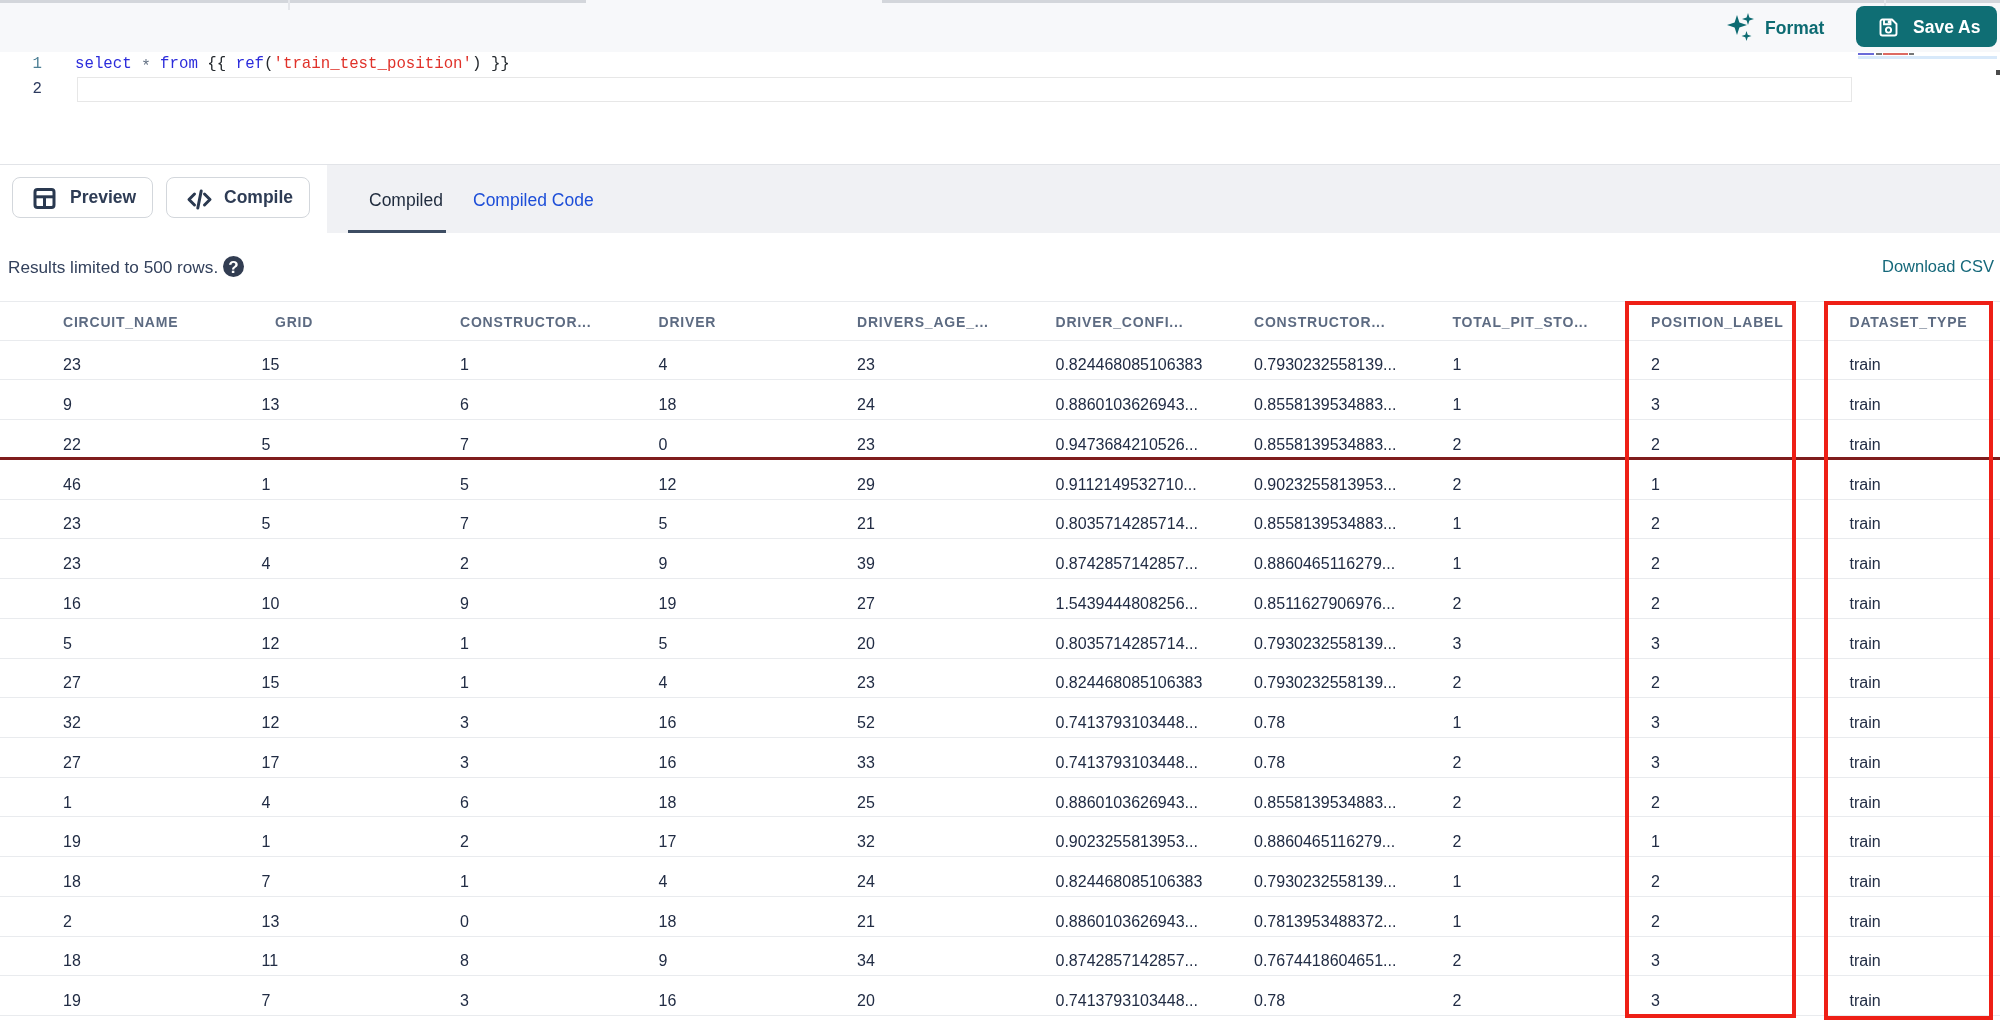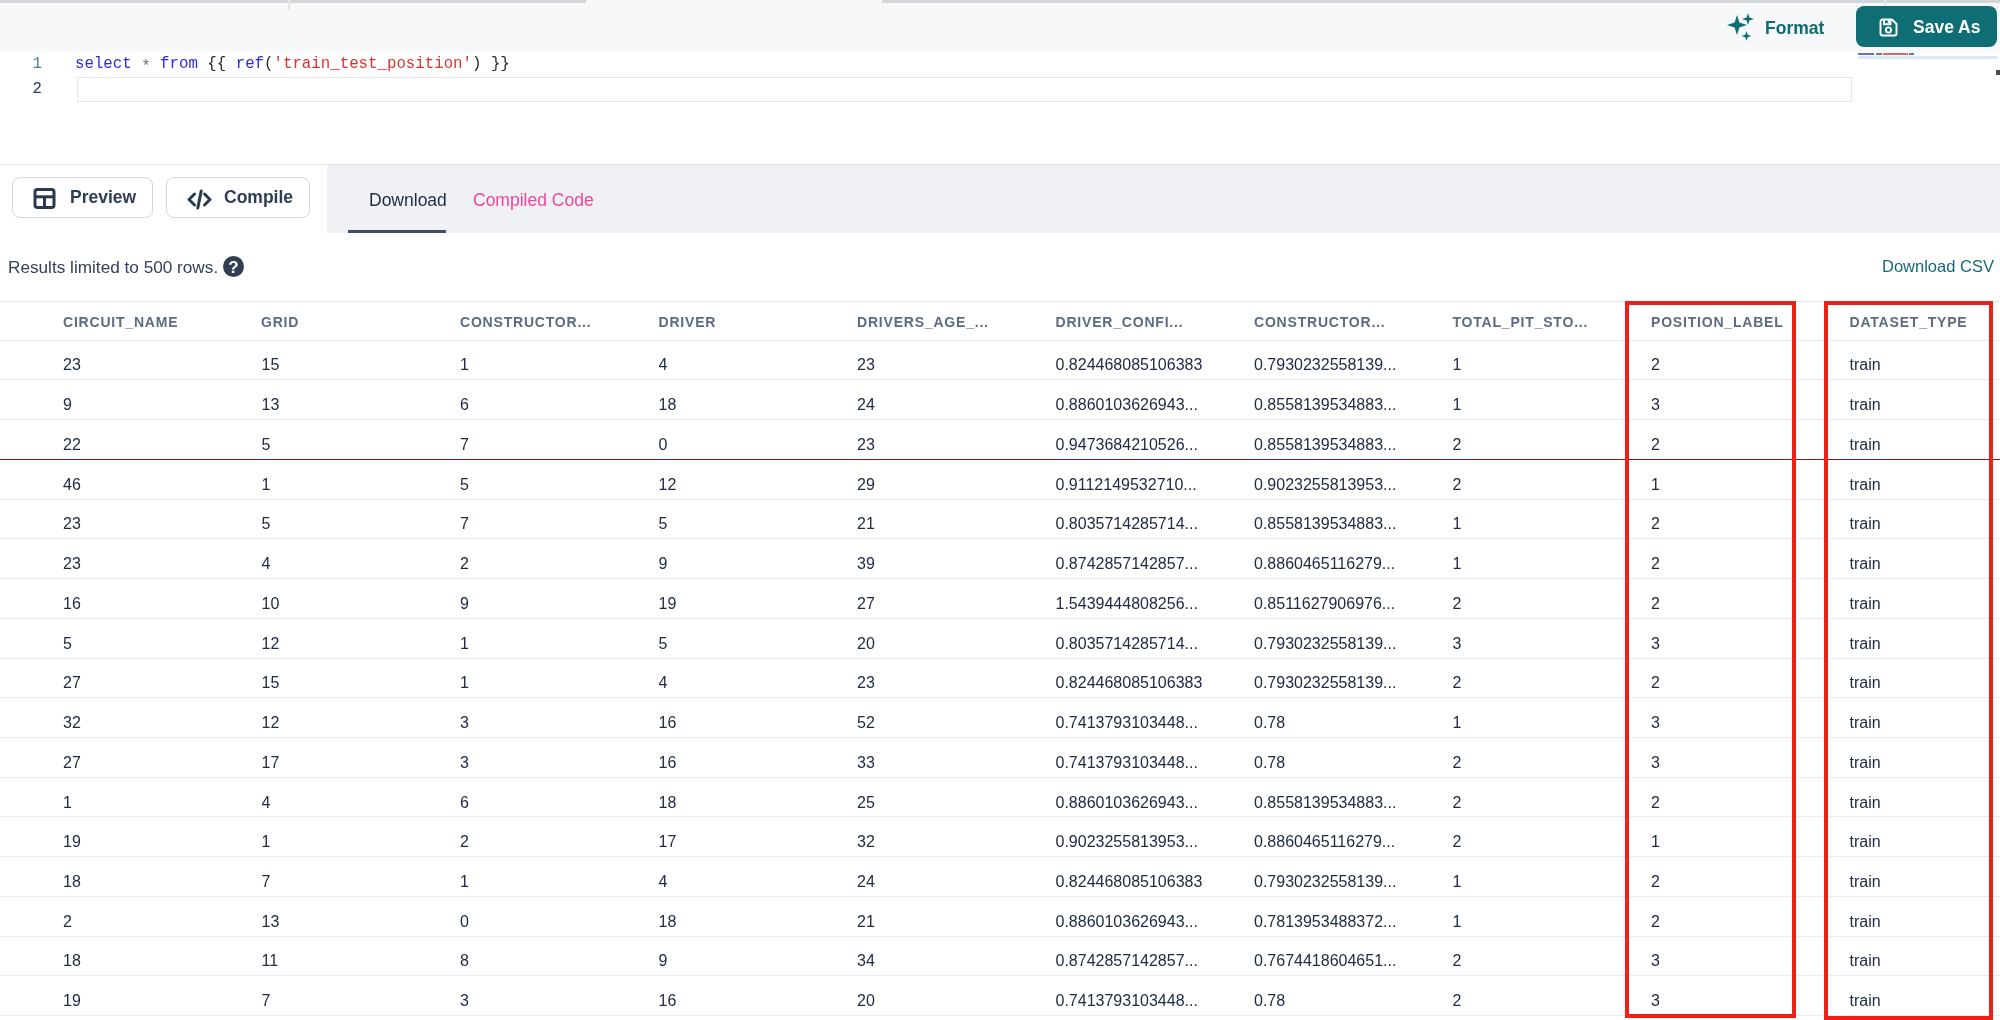--- a/index.html
+++ b/index.html
@@ -50,32 +50,32 @@
 <line x1="11.5" y1="9.8" x2="11.5" y2="20.5" stroke="#2a3950" stroke-width="3"></line>
 </svg>
 <div class="abs" style="left:70px;top:187px;font-size:17.5px;font-weight:600;color:#2e3c55">Preview</div>
 <div class="abs" style="left:166px;top:177px;width:144px;height:41px;background:#fff;border:1.5px solid #d3d7dc;border-radius:8px"></div>
 <svg class="abs" style="left:186px;top:186px" width="27" height="27" viewBox="0 0 27 27">
 <path d="M8.5 8 L3 13.5 L8.5 19" fill="none" stroke="#2a3950" stroke-width="3" stroke-linecap="round" stroke-linejoin="round"></path>
 <path d="M18.5 8 L24 13.5 L18.5 19" fill="none" stroke="#2a3950" stroke-width="3" stroke-linecap="round" stroke-linejoin="round"></path>
 <line x1="15.2" y1="5" x2="11.8" y2="22" stroke="#2a3950" stroke-width="3" stroke-linecap="round"></line>
 </svg>
 <div class="abs" style="left:224px;top:187px;font-size:17.5px;font-weight:600;color:#2e3c55">Compile</div>
-<div class="abs" style="left:369px;top:190px;font-size:17.5px;color:#1f2b3d">Download</div>
+<div class="abs" style="left:369px;top:190px;font-size:17.5px;color:#1f2b3d">Compiled</div>
 <div class="abs" style="left:348px;top:229.5px;width:98px;height:3px;background:#3d4d63"></div>
-<div class="abs" style="left:473px;top:190px;font-size:17.5px;color:#ec4899">Compiled Code</div>
+<div class="abs" style="left:473px;top:190px;font-size:17.5px;color:#1d4ed8">Compiled Code</div>
 <div class="abs" style="left:8px;top:256.5px;font-size:17.2px;color:#33415c">Results limited to 500 rows.</div>
 <svg class="abs" style="left:222px;top:255px" width="23" height="23" viewBox="0 0 23 23">
 <circle cx="11.5" cy="11.5" r="10.5" fill="#323d52"></circle>
 <text x="11.5" y="17.5" text-anchor="middle" font-size="17" font-weight="700" fill="#fff" font-family="Liberation Sans">?</text>
 </svg>
 <div class="abs" style="left:1882px;top:257px;font-size:16.5px;color:#15687a;white-space:nowrap">Download CSV</div>
 <div class="abs" style="left:0;top:301.0px;width:2000px;height:39.7px;border-top:1px solid #e9ebee;border-bottom:1px solid #e9ebee;box-sizing:border-box">
 <div class="hdrcell" style="left:63.0px;line-height:38.7px;padding-top:0.5px">CIRCUIT_NAME</div>
-<div class="hdrcell" style="left:261px;line-height:38.7px;padding-top:0.5px">GRID</div>
+<div class="hdrcell" style="left:275px;line-height:38.7px;padding-top:0.5px">GRID</div>
 <div class="hdrcell" style="left:460.0px;line-height:38.7px;padding-top:0.5px">CONSTRUCTOR...</div>
 <div class="hdrcell" style="left:658.5px;line-height:38.7px;padding-top:0.5px">DRIVER</div>
 <div class="hdrcell" style="left:857.0px;line-height:38.7px;padding-top:0.5px">DRIVERS_AGE_...</div>
 <div class="hdrcell" style="left:1055.5px;line-height:38.7px;padding-top:0.5px">DRIVER_CONFI...</div>
 <div class="hdrcell" style="left:1254.0px;line-height:38.7px;padding-top:0.5px">CONSTRUCTOR...</div>
 <div class="hdrcell" style="left:1452.5px;line-height:38.7px;padding-top:0.5px">TOTAL_PIT_STO...</div>
 <div class="hdrcell" style="left:1651.0px;line-height:38.7px;padding-top:0.5px">POSITION_LABEL</div>
 <div class="hdrcell" style="left:1849.5px;line-height:38.7px;padding-top:0.5px">DATASET_TYPE</div>
 </div>
 <div class="abs" style="left:0;top:340.70px;width:2000px;height:39.73px;border-bottom:1px solid #e9ebee;box-sizing:border-box">
@@ -95,21 +95,21 @@
 <div class="dcell" style="left:261.5px;line-height:38.73px;padding-top:5.8px">13</div>
 <div class="dcell" style="left:460.0px;line-height:38.73px;padding-top:5.8px">6</div>
 <div class="dcell" style="left:658.5px;line-height:38.73px;padding-top:5.8px">18</div>
 <div class="dcell" style="left:857.0px;line-height:38.73px;padding-top:5.8px">24</div>
 <div class="dcell" style="left:1055.5px;line-height:38.73px;padding-top:5.8px">0.8860103626943...</div>
 <div class="dcell" style="left:1254.0px;line-height:38.73px;padding-top:5.8px">0.8558139534883...</div>
 <div class="dcell" style="left:1452.5px;line-height:38.73px;padding-top:5.8px">1</div>
 <div class="dcell" style="left:1651.0px;line-height:38.73px;padding-top:5.8px">3</div>
 <div class="dcell" style="left:1849.5px;line-height:38.73px;padding-top:5.8px">train</div>
 </div>
-<div class="abs" style="left:0;top:420.16px;width:2000px;height:39.73px;border-bottom:1px solid #7f1d1d;box-sizing:border-box">
+<div class="abs" style="left:0;top:420.16px;width:2000px;height:39.73px;border-bottom:3px solid #7f1d1d;box-sizing:border-box">
 <div class="dcell" style="left:63.0px;line-height:38.73px;padding-top:5.8px">22</div>
 <div class="dcell" style="left:261.5px;line-height:38.73px;padding-top:5.8px">5</div>
 <div class="dcell" style="left:460.0px;line-height:38.73px;padding-top:5.8px">7</div>
 <div class="dcell" style="left:658.5px;line-height:38.73px;padding-top:5.8px">0</div>
 <div class="dcell" style="left:857.0px;line-height:38.73px;padding-top:5.8px">23</div>
 <div class="dcell" style="left:1055.5px;line-height:38.73px;padding-top:5.8px">0.9473684210526...</div>
 <div class="dcell" style="left:1254.0px;line-height:38.73px;padding-top:5.8px">0.8558139534883...</div>
 <div class="dcell" style="left:1452.5px;line-height:38.73px;padding-top:5.8px">2</div>
 <div class="dcell" style="left:1651.0px;line-height:38.73px;padding-top:5.8px">2</div>
 <div class="dcell" style="left:1849.5px;line-height:38.73px;padding-top:5.8px">train</div>

